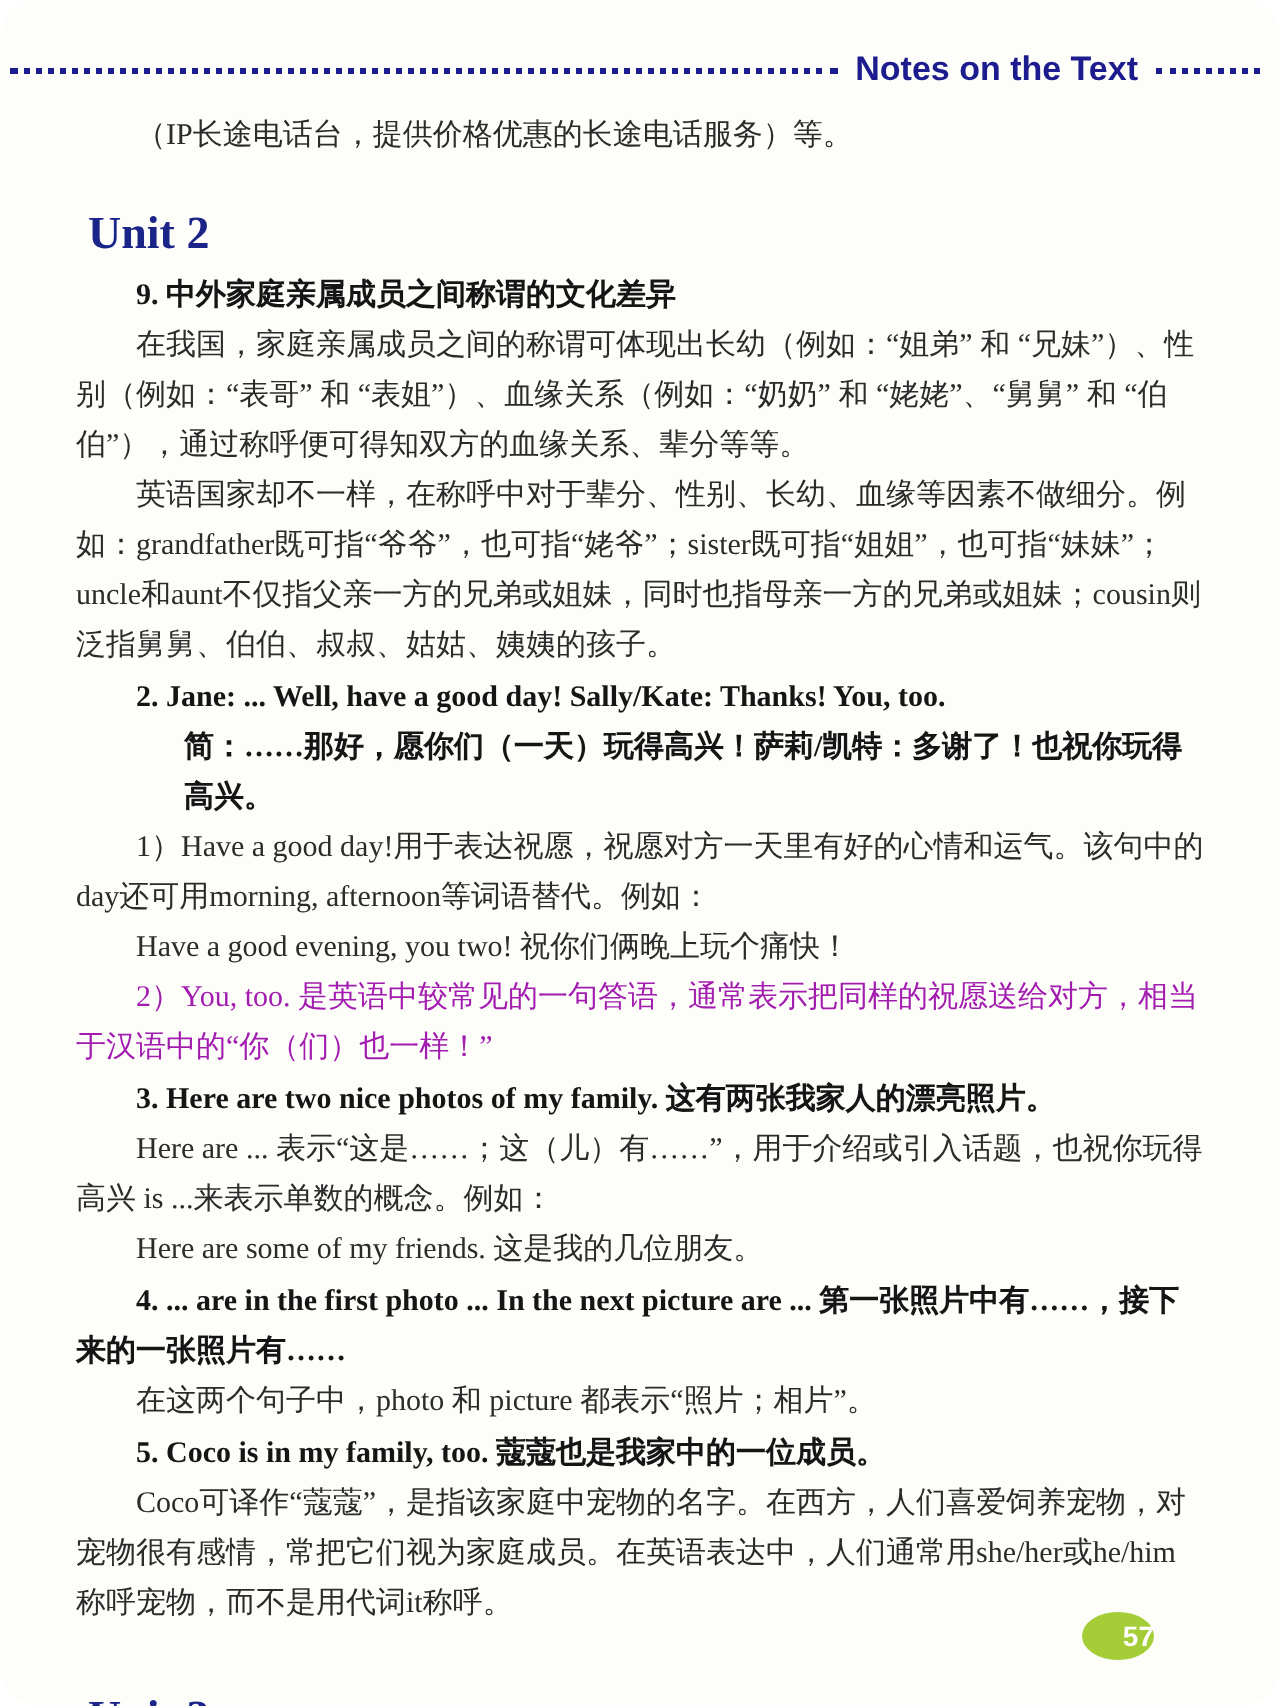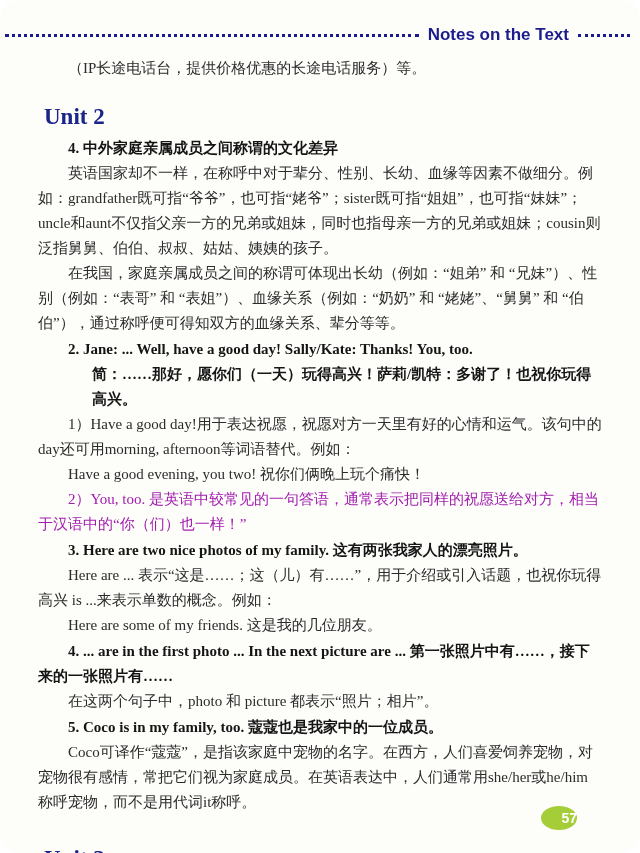--- a/index.html
+++ b/index.html
@@ -100,23 +100,23 @@
   <div class="header">
     <span class="dots left"></span>
     <span class="header-title">Notes on the Text</span>
     <span class="dots right"></span>
   </div>
 
   <p class="para intro">（IP长途电话台，提供价格优惠的长途电话服务）等。</p>
 
   <h2 class="unit-title">Unit 2</h2>
 
-  <p class="note-heading">4. 中外家庭亲属成员之间称谓的文化差异</p>
+  <p class="note-heading">9. 中外家庭亲属成员之间称谓的文化差异</p>
+  <p class="para">在我国，家庭亲属成员之间的称谓可体现出长幼（例如：“姐弟” 和 “兄妹”）、性别（例如：“表哥” 和 “表姐”）、血缘关系（例如：“奶奶” 和 “姥姥”、“舅舅” 和 “伯伯”），通过称呼便可得知双方的血缘关系、辈分等等。</p>
   <p class="para">英语国家却不一样，在称呼中对于辈分、性别、长幼、血缘等因素不做细分。例如：grandfather既可指“爷爷”，也可指“姥爷”；sister既可指“姐姐”，也可指“妹妹”；uncle和aunt不仅指父亲一方的兄弟或姐妹，同时也指母亲一方的兄弟或姐妹；cousin则泛指舅舅、伯伯、叔叔、姑姑、姨姨的孩子。</p>
-  <p class="para">在我国，家庭亲属成员之间的称谓可体现出长幼（例如：“姐弟” 和 “兄妹”）、性别（例如：“表哥” 和 “表姐”）、血缘关系（例如：“奶奶” 和 “姥姥”、“舅舅” 和 “伯伯”），通过称呼便可得知双方的血缘关系、辈分等等。</p>
 
   <p class="note-heading">2. Jane: ... Well, have a good day!  Sally/Kate: Thanks! You, too.</p>
   <p class="translation">简：……那好，愿你们（一天）玩得高兴！萨莉/凯特：多谢了！也祝你玩得高兴。</p>
   <p class="para">1）Have a good day!用于表达祝愿，祝愿对方一天里有好的心情和运气。该句中的day还可用morning, afternoon等词语替代。例如：</p>
   <p class="example">Have a good evening, you two! 祝你们俩晚上玩个痛快！</p>
   <p class="para faded">2）You, too. 是英语中较常见的一句答语，通常表示把同样的祝愿送给对方，相当于汉语中的“你（们）也一样！”</p>
 
   <p class="note-heading">3. Here are two nice photos of my family. 这有两张我家人的漂亮照片。</p>
   <p class="para">Here are ... 表示“这是……；这（儿）有……”，用于介绍或引入话题，也祝你玩得高兴 is ...来表示单数的概念。例如：</p>
   <p class="example">Here are some of my friends. 这是我的几位朋友。</p>

